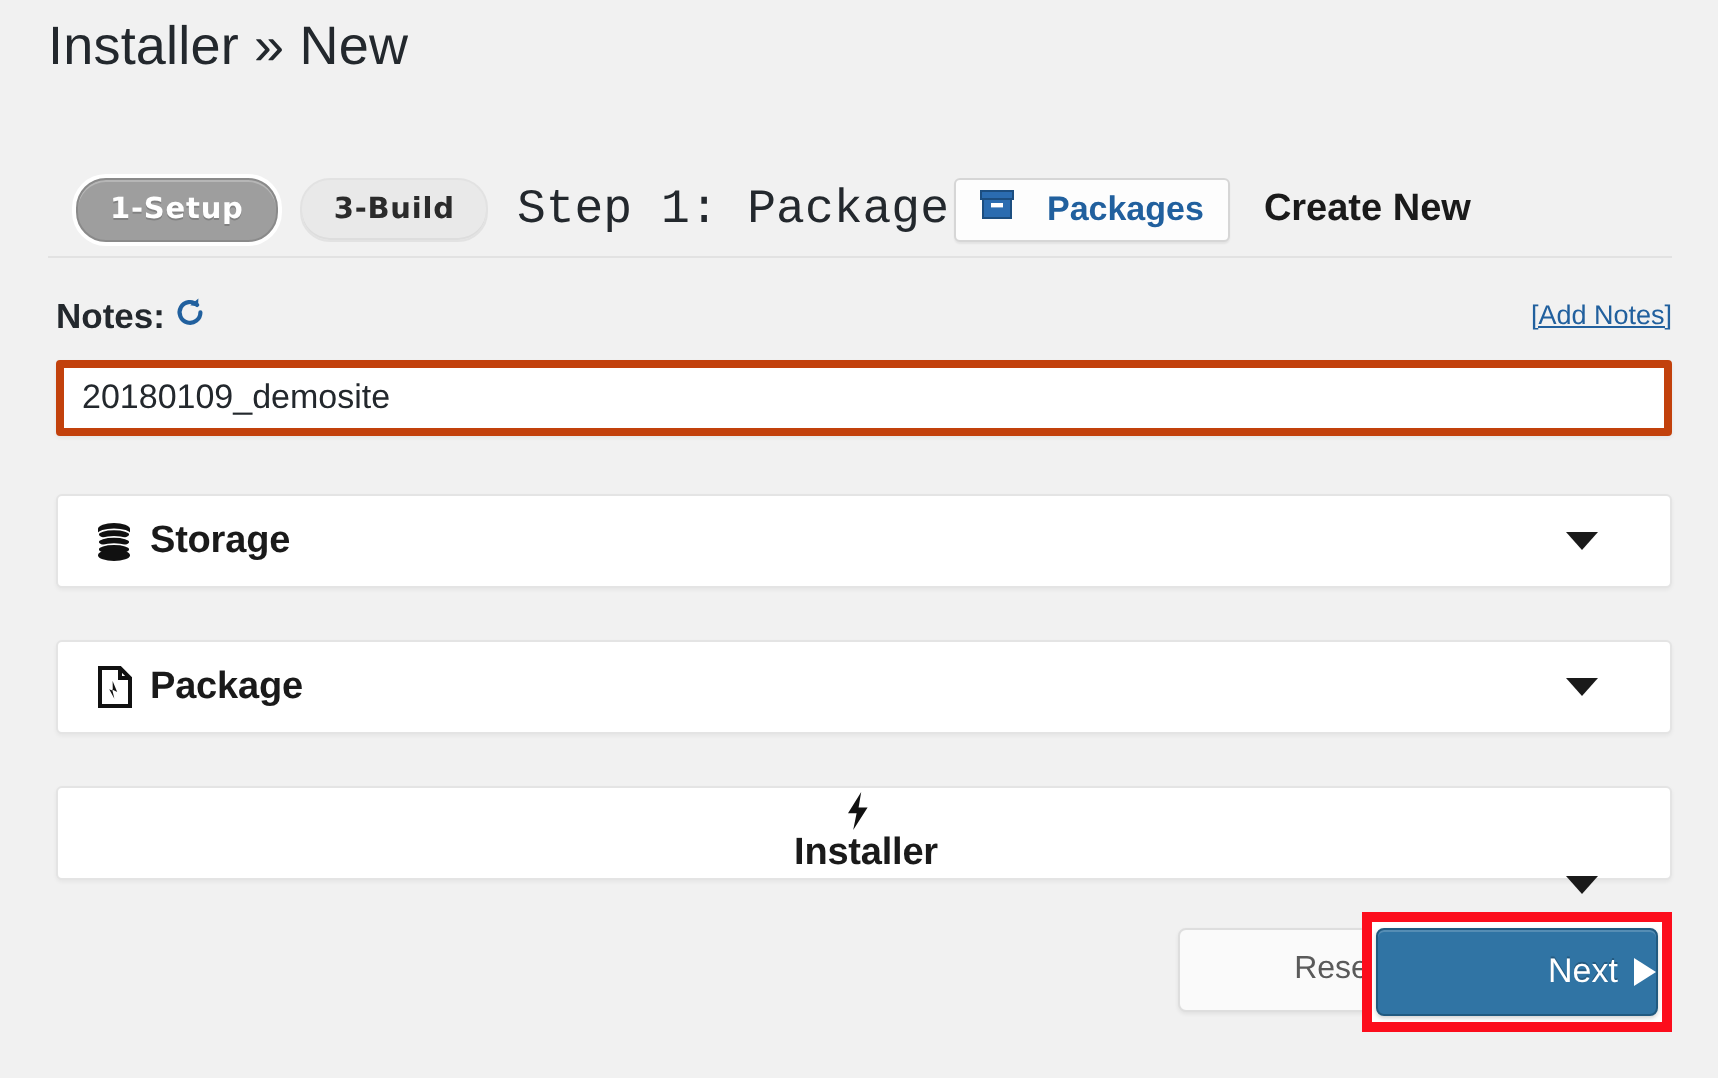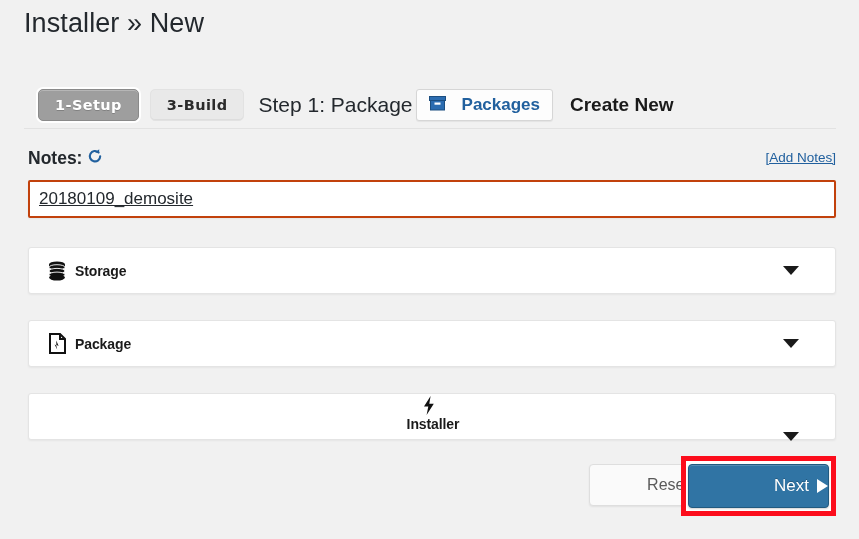--- a/index.html
+++ b/index.html
@@ -52,21 +52,21 @@
     gap: 11px;
     margin-left: 38px;
   }
 
   .tab {
     display: inline-flex;
     align-items: center;
     justify-content: center;
     height: 32px;
     padding: 0 16px;
-    border-radius: 5px;
+    border-radius: 15px;
     font-size: 14.5px;
     font-weight: 700;
     letter-spacing: 0.4px;
     font-family: "DejaVu Sans", sans-serif;
     cursor: pointer;
     user-select: none;
   }
 
   .tab.inactive {
     background: #e9e9e9;
@@ -78,24 +78,25 @@
   .tab.active {
     background: #9e9e9e;
     color: #ffffff;
     border: 1px solid #8a8a8a;
     text-shadow: 0 1px 0 rgba(0,0,0,0.18);
     box-shadow: 0 0 0 2px #ffffff, inset 0 1px 0 rgba(255,255,255,0.25);
   }
 
   .step-label {
     margin-left: 14px;
-    font-size: 21px;
+    font-size: 24px;
     font-weight: 400;
     color: #23282d;
     white-space: nowrap;
+    font-family: Liberation Mono, monospace;
   }
 
   .pkg-button {
     display: inline-flex;
     align-items: center;
     gap: 16px;
     height: 32px;
     padding: 0 12px;
     margin-left: 3px;
     background: #fdfdfd;
@@ -163,31 +164,30 @@
     white-space: nowrap;
   }
 
   .name-input {
     position: absolute;
     left: 28px;
     top: 180px;
     width: 808px;
     height: 38px;
     background: #ffffff;
-    border: 2px solid #c2410c;
+    border: 4px solid #c2410c;
     border-radius: 2px;
     box-shadow: 0 1px 2px rgba(0,0,0,0.05);
     display: flex;
     align-items: center;
     padding: 0 9px;
     font-size: 17px;
     color: #23282d;
     font-family: "Liberation Sans", sans-serif;
     cursor: text;
-    text-decoration: underline;
   }
 
   
   .panel {
     position: absolute;
     left: 28px;
     width: 808px;
     height: 47px;
     background: #ffffff;
     border: 1px solid #e4e4e4;
@@ -207,21 +207,21 @@
     display: inline-flex;
     align-items: center;
     justify-content: center;
     width: 20px;
     height: 22px;
     margin-right: 8px;
     flex: none;
   }
 
   .panel-title {
-    font-size: 14px;
+    font-size: 19px;
     font-weight: 700;
     color: #1a1a1a;
     letter-spacing: -0.1px;
   }
 
   .panel-chevron {
     margin-left: auto;
     width: 0;
     height: 0;
     border-left: 8px solid transparent;

